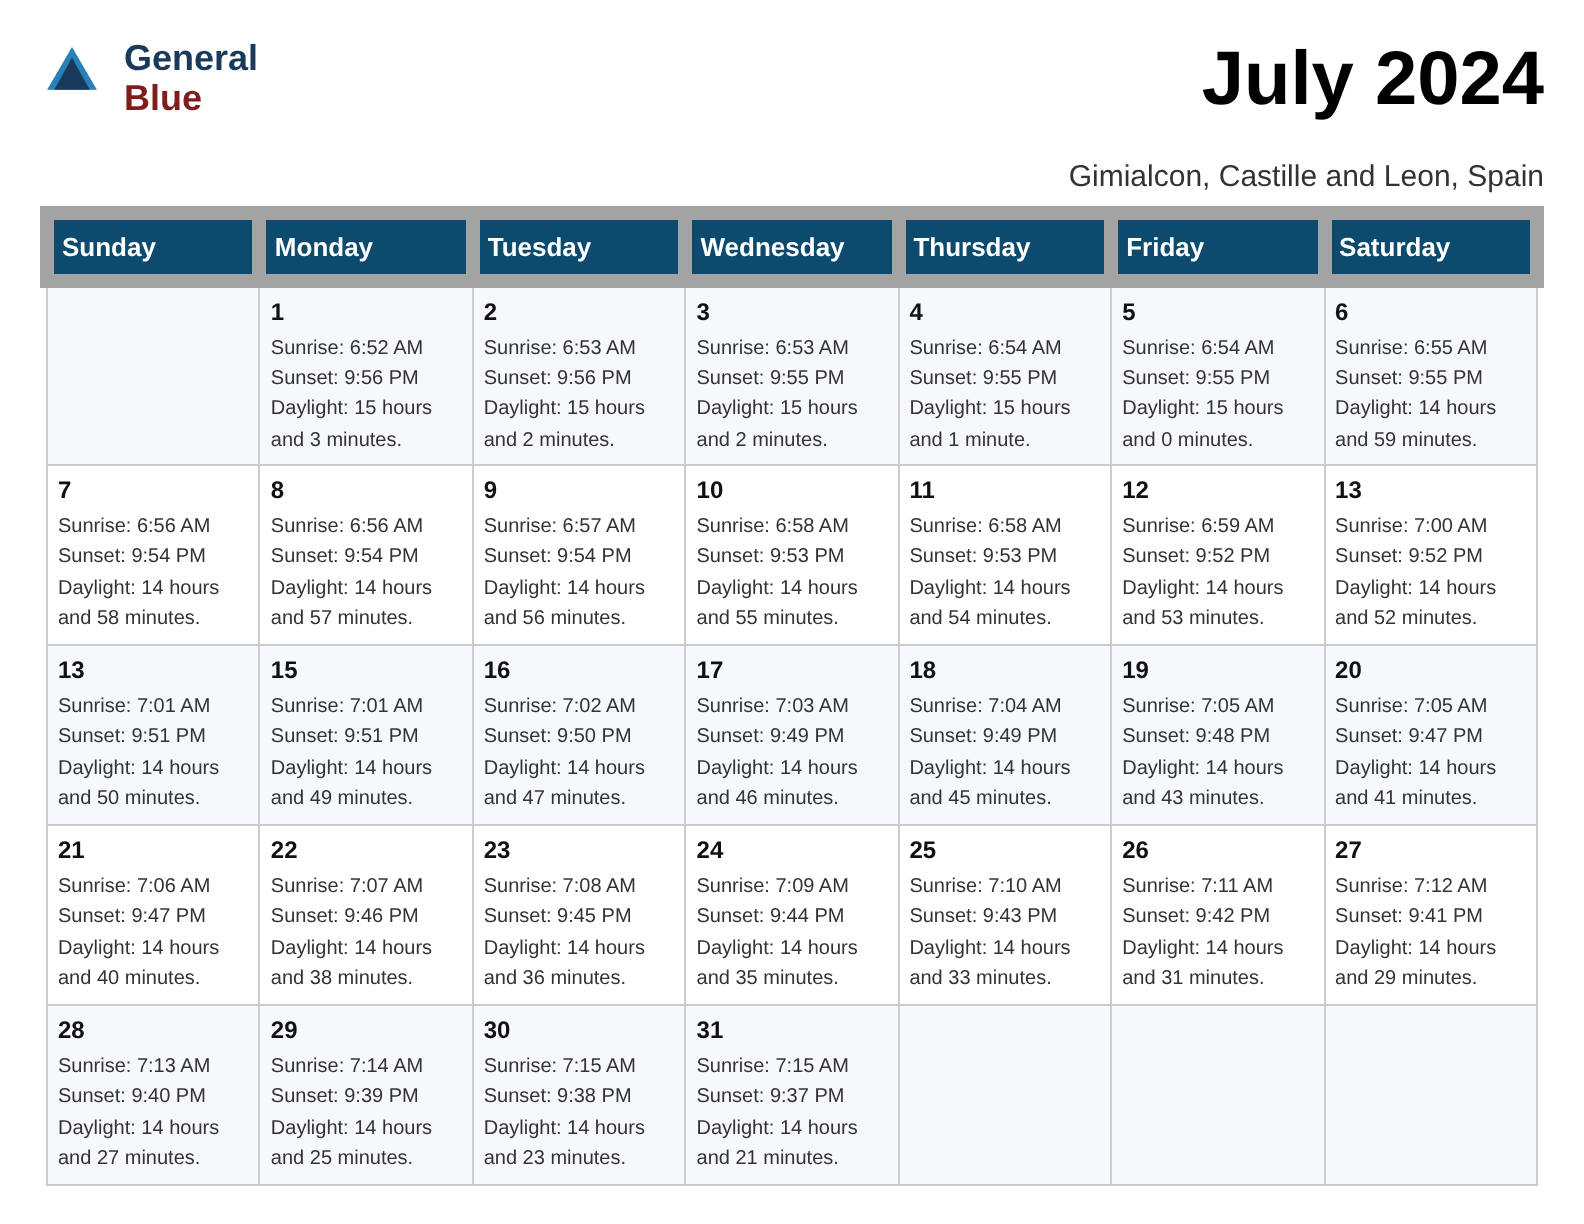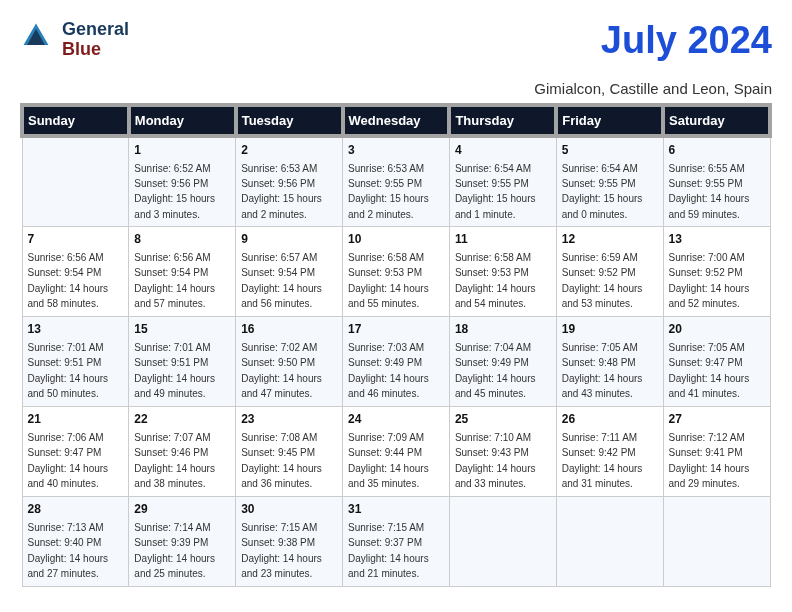--- a/index.html
+++ b/index.html
@@ -33,41 +33,41 @@
     .logo-icon {
       width: 32px;
       height: 32px;
     }
     .title-block {
       text-align: right;
     }
     .month-title {
       font-size: 38px;
       font-weight: bold;
-      color: #1d4ed8;
+      color: #000000;
       line-height: 1.1;
     }
     .location {
       font-size: 15px;
       color: #333;
       margin-top: 18px;
     }
     table {
       width: 100%;
       border-collapse: collapse;
       font-size: 11px;
     }
     thead th {
-      background: #0f172a;
+      background: #0c4a6e;
       color: #fff;
       padding: 6px 4px;
       text-align: left;
       font-size: 13px;
       font-weight: bold;
-      border: 4px solid #a3a3a3;
+      border: 7px solid #a3a3a3;
     }
     tbody td {
       border: 1px solid #ccc;
       vertical-align: top;
       padding: 4px 5px;
       height: 90px;
       width: calc(100% / 7);
       color: #333;
       line-height: 1.4;
     }

